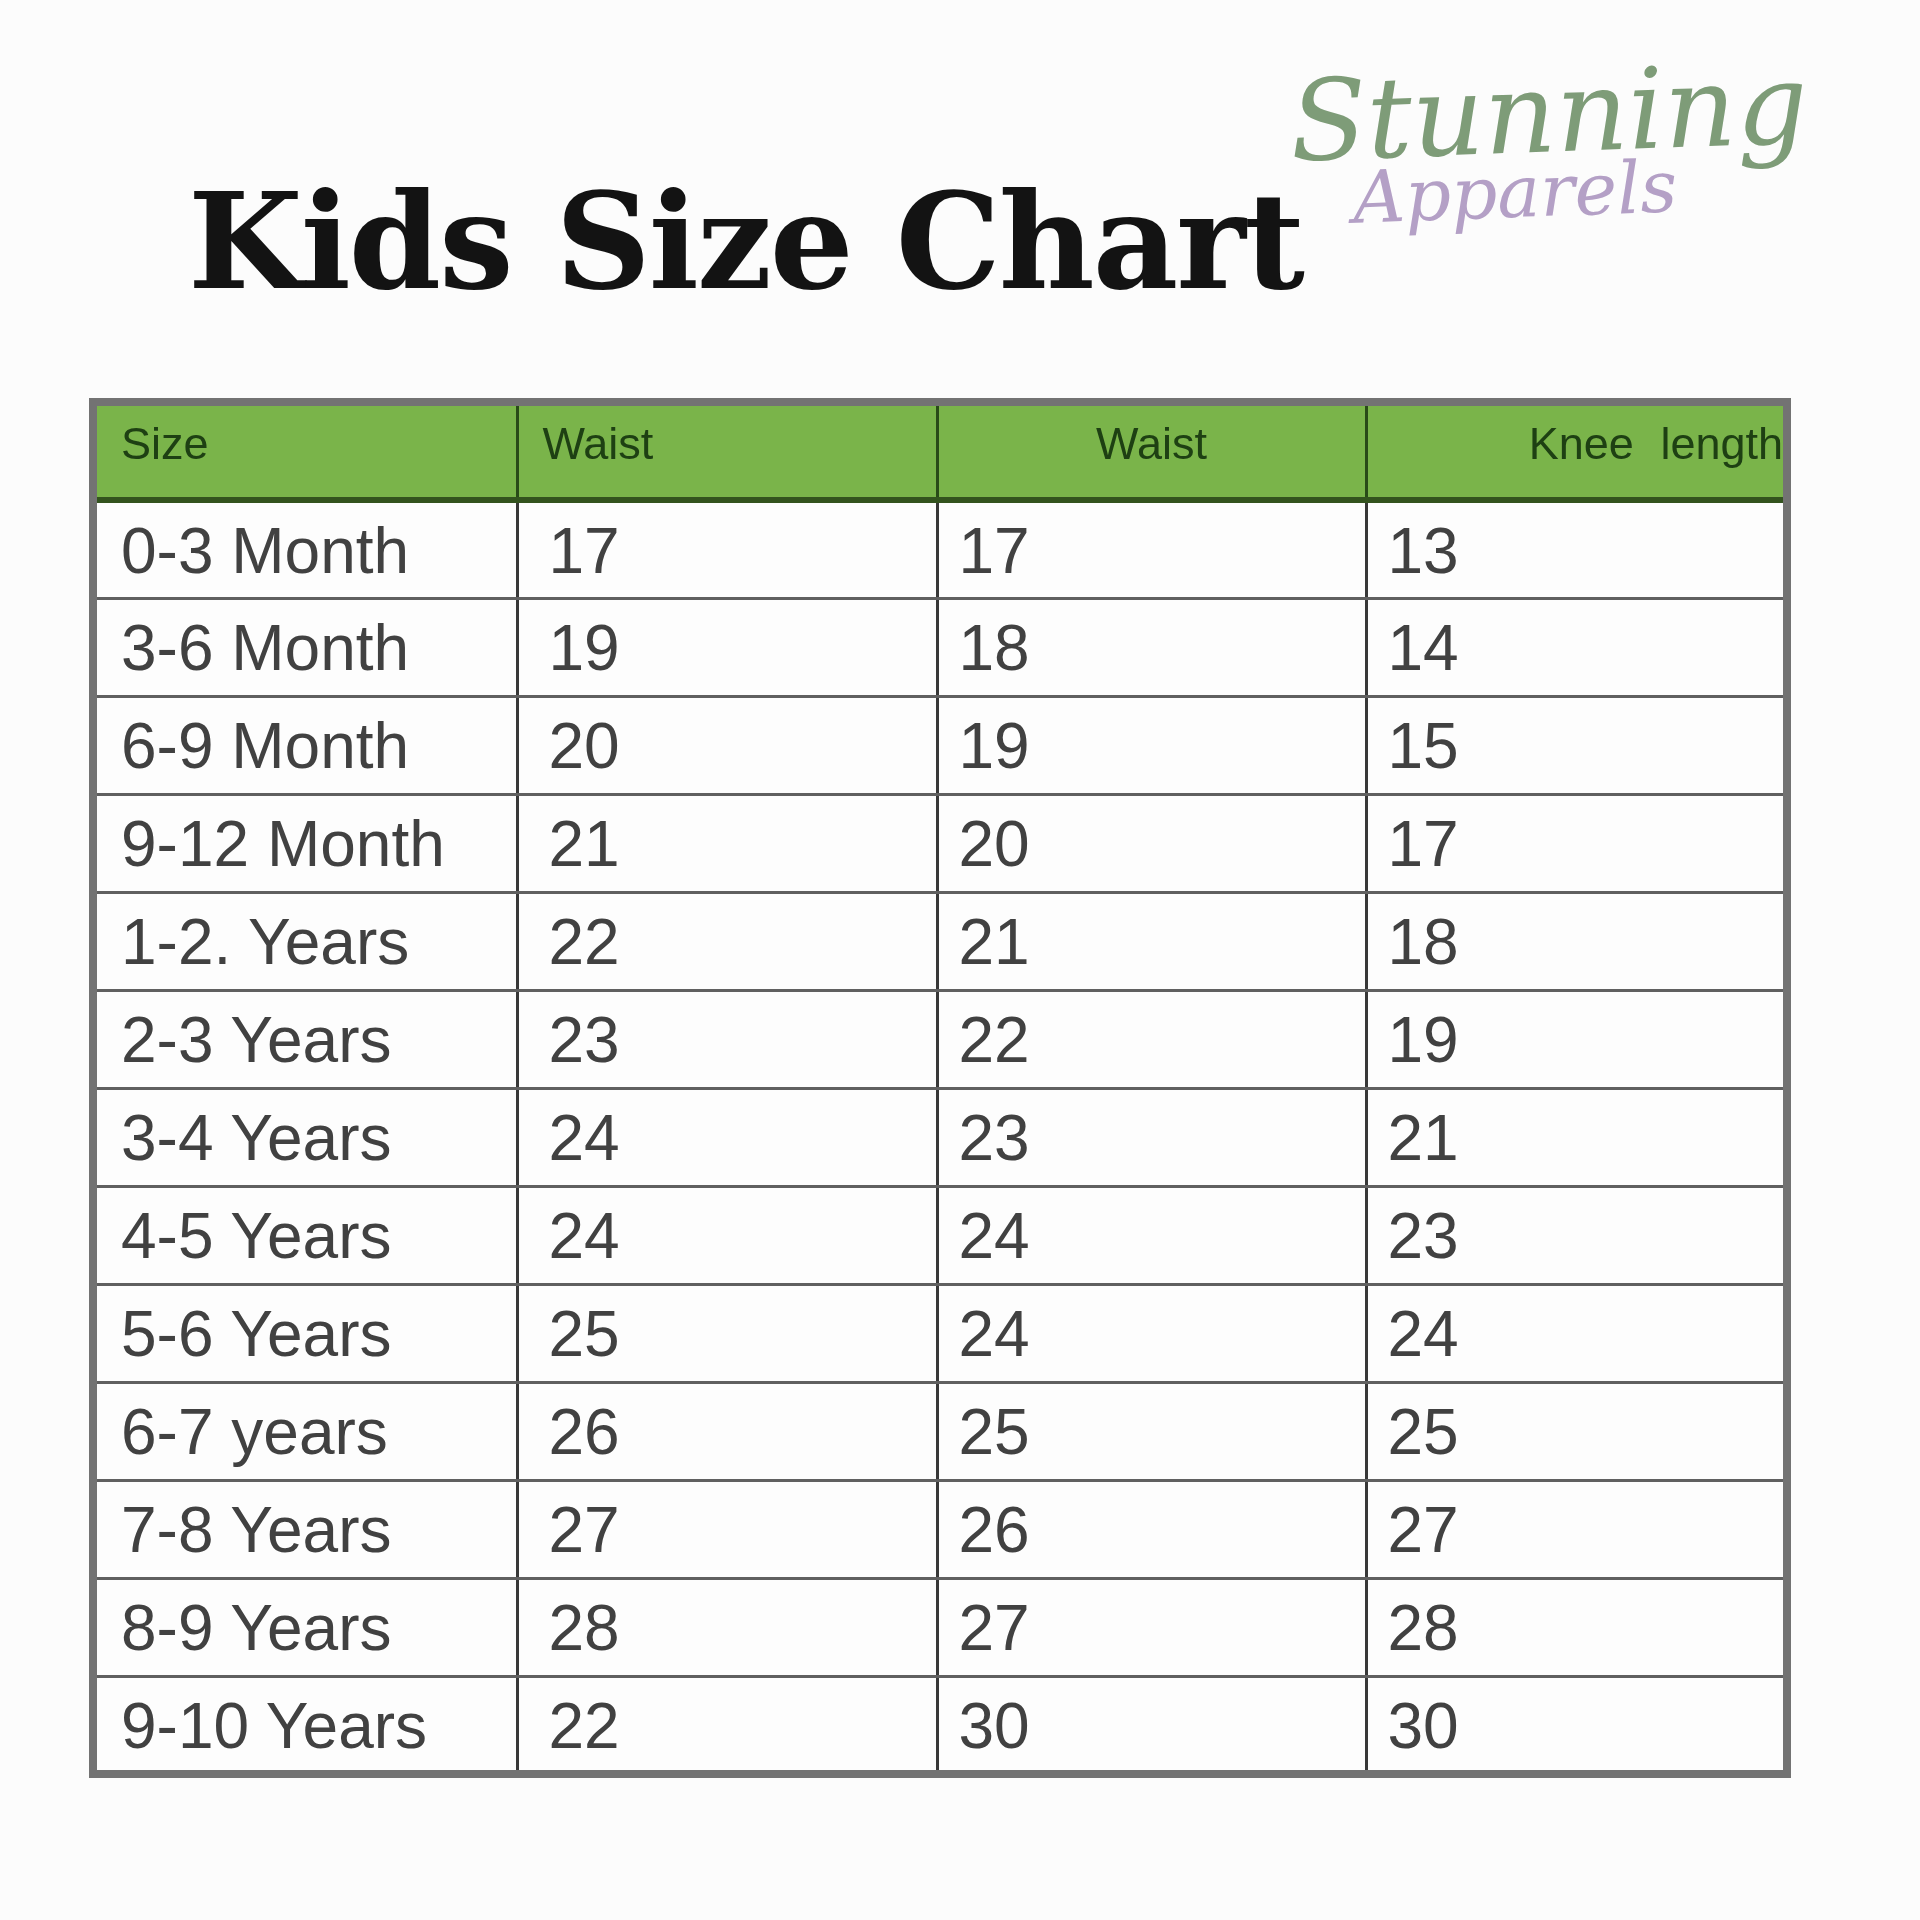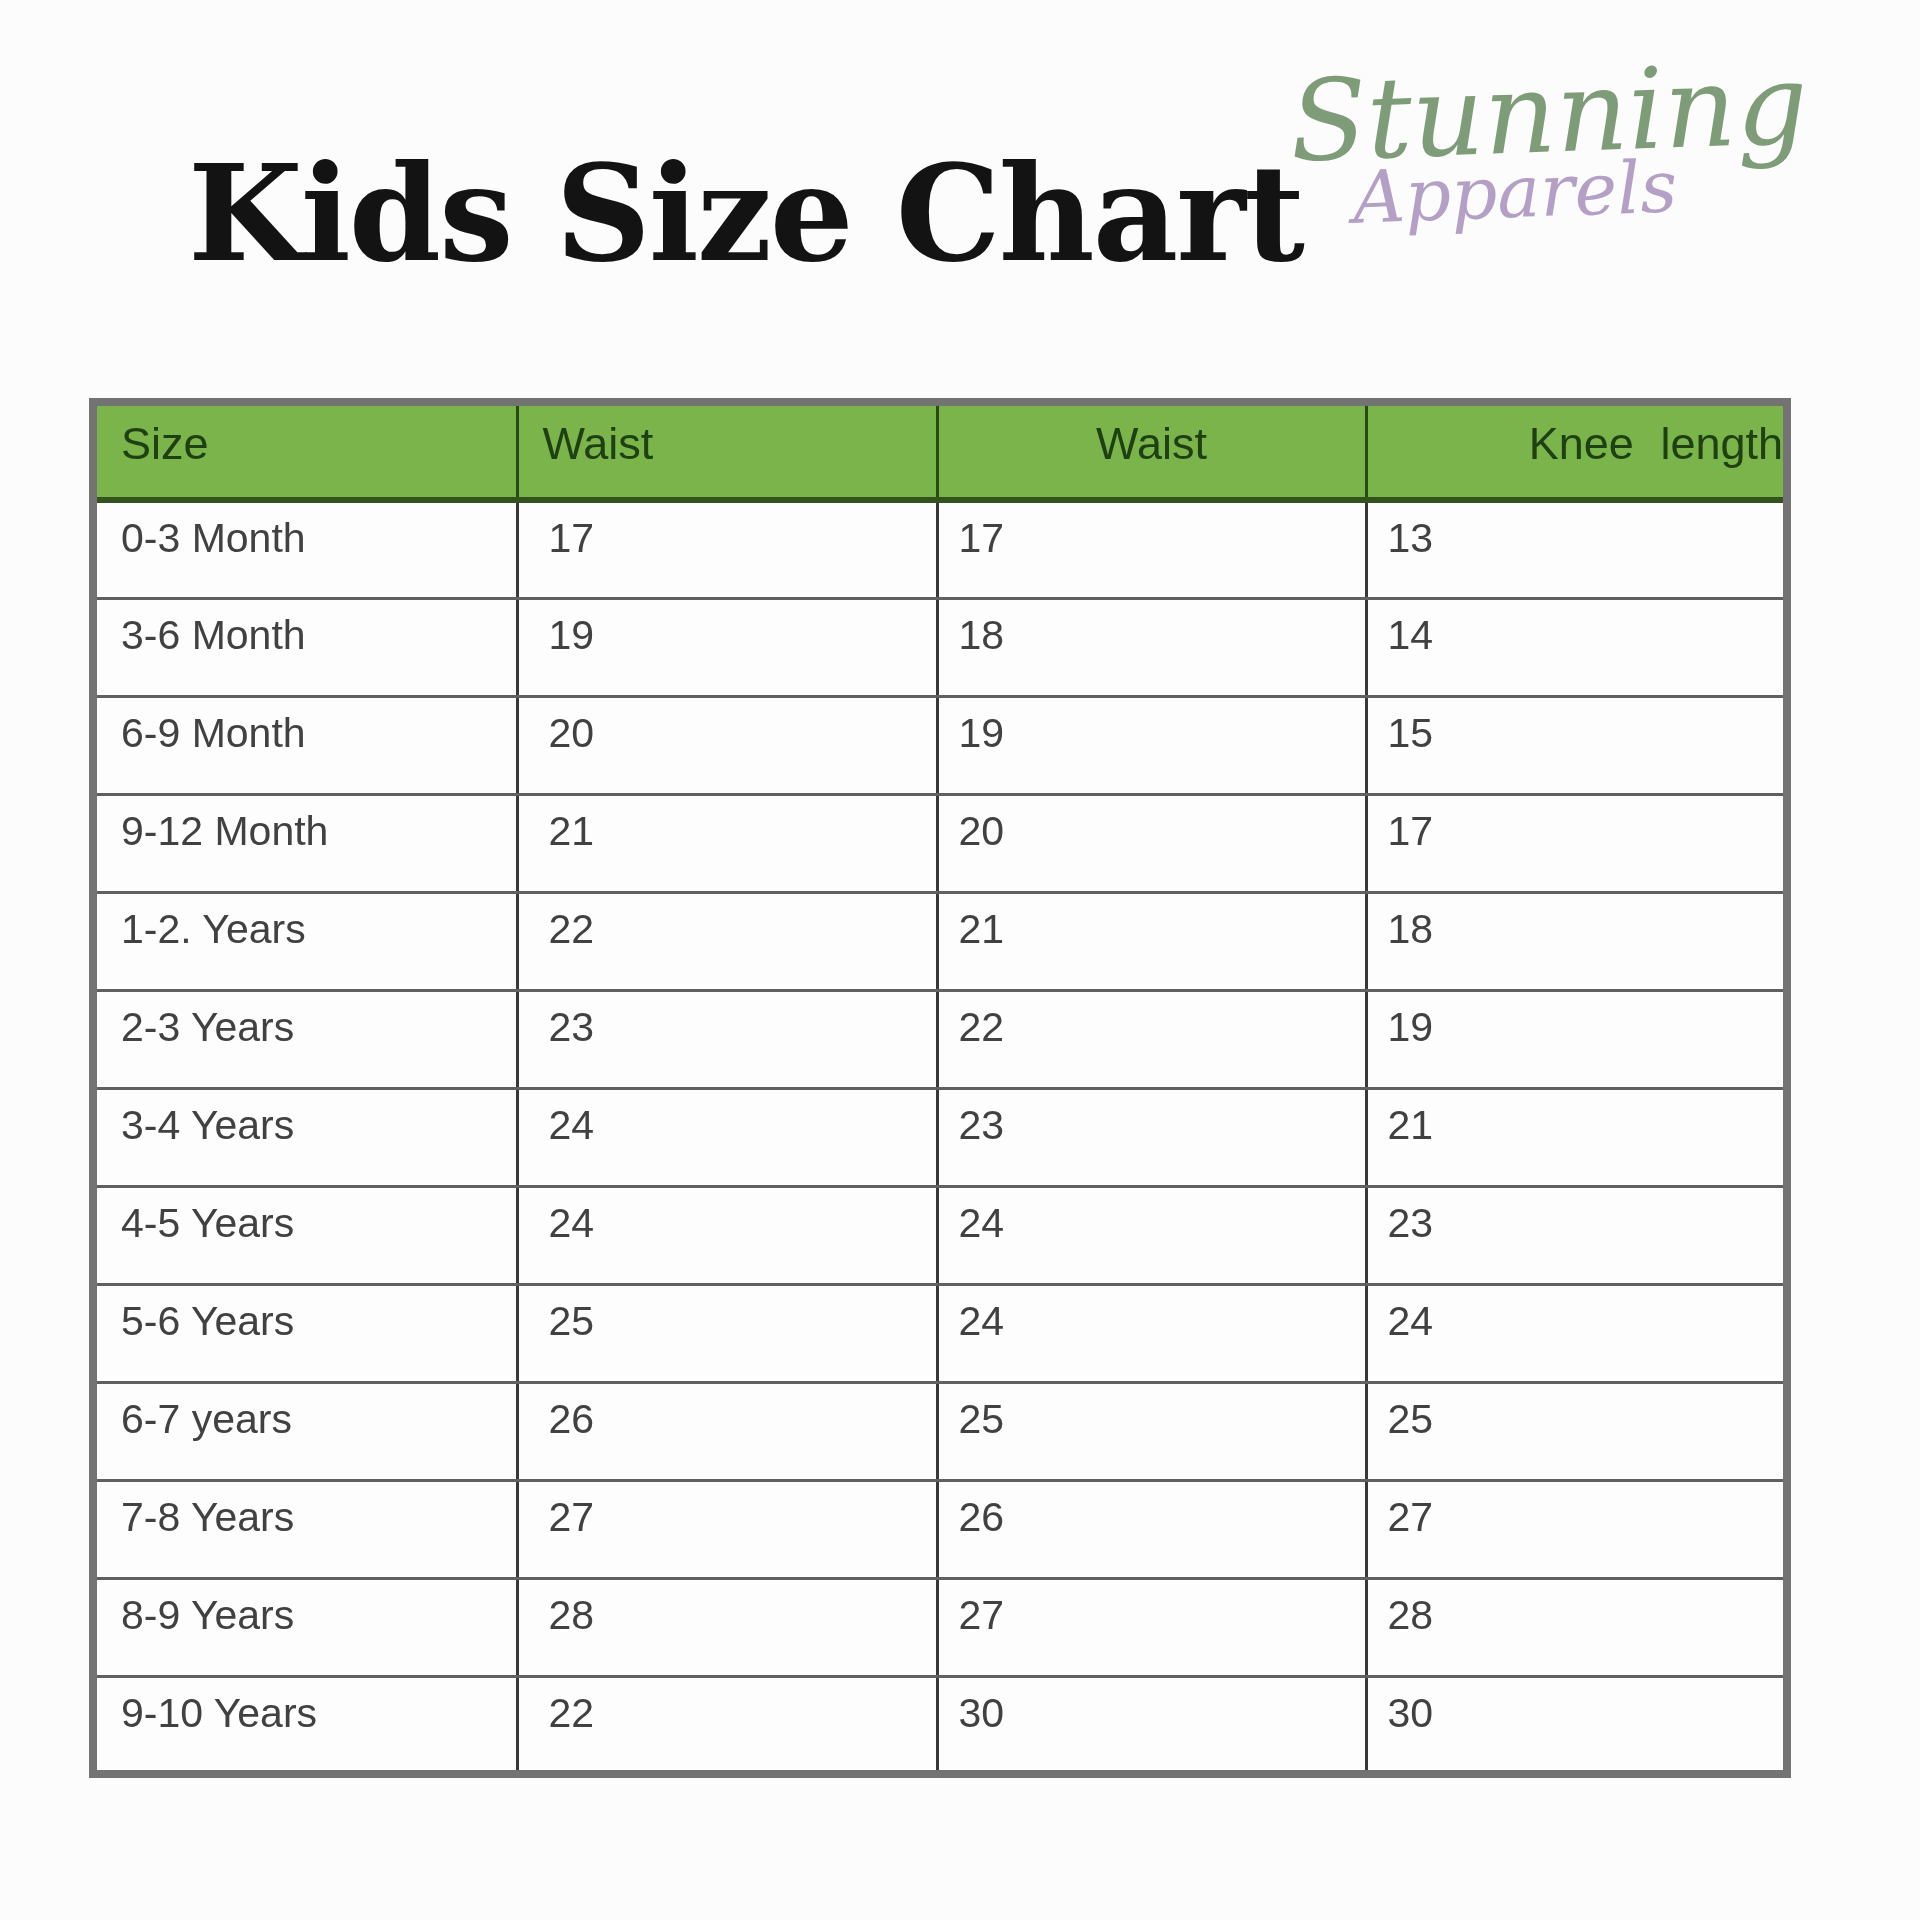--- a/index.html
+++ b/index.html
@@ -12,21 +12,21 @@
     position: relative;
     background: #fcfcfc;
     font-family: "Liberation Sans", sans-serif;
     overflow: hidden;
   }
 
   
   .page-title {
     position: absolute;
     left: 188px;
-    top: 136px;
+    top: 164px;
     font-family: "DejaVu Serif", serif;
     font-weight: 700;
     font-size: 132px;
     letter-spacing: -2px;
     color: var(--title-color, #131313);
     white-space: nowrap;
   }
 
   
   .logo {
@@ -82,21 +82,21 @@
     border-bottom: 6px solid #33531e;
     border-left: 3px solid #294a18;
     border-right: 3px solid #294a18;
     border-top: 4px solid #3f5c2a;
     line-height: 1.1;
   }
   thead th.c2 { text-align: center; padding-left: 0; }
   thead th.c3 { word-spacing: 14px; text-align: right; }
 
   td {
-    font-size: 41px;
+    font-size: 64px;
     color: var(--body-text, #414141);
     vertical-align: top;
     padding: 13px 0 0 22px;
     border-top: 3px solid #606060;
     border-bottom: 3px solid #606060;
     border-left: 3px solid #383838;
     border-right: 3px solid #383838;
     background: #fdfdfd;
     line-height: 1.1;
     white-space: nowrap;

